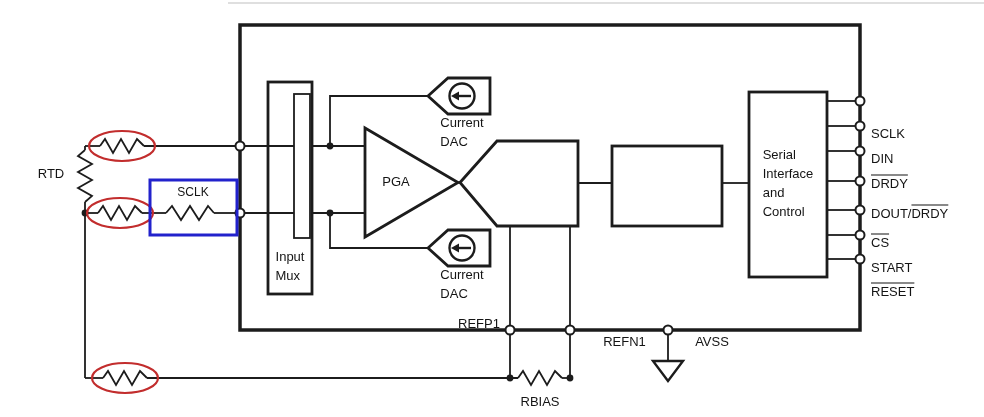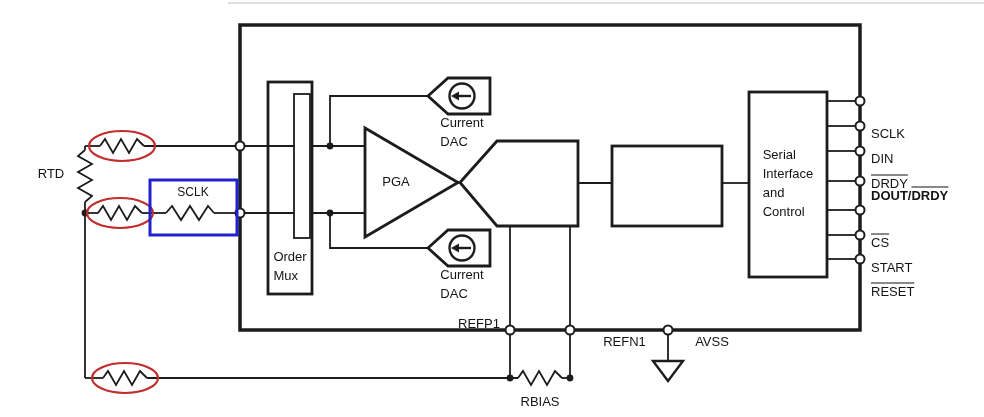--- a/index.html
+++ b/index.html
@@ -136,36 +136,36 @@
     <g fill="none" stroke="#c22d2d" stroke-width="2.2">
       <ellipse cx="122" cy="146" rx="33" ry="15"></ellipse>
       <ellipse cx="120" cy="213" rx="33" ry="15"></ellipse>
       <ellipse cx="125" cy="378" rx="33" ry="15"></ellipse>
     </g>
     <rect x="150" y="180" width="87" height="55" fill="none" stroke="#2222cc" stroke-width="3"></rect>
   </svg>
 
   <div class="lbl" style="left:51px;  top:174px;">RTD</div>
   <div class="lbl small" style="left:193px; top:193px;">SCLK</div>
-  <div class="lbl" style="left:290px; top:267px;">Order
+  <div class="lbl" style="left:290px; top:267px;">Input
 Mux</div>
   <div class="lbl" style="left:396px; top:182px;">PGA</div>
   <div class="lbl" style="left:462px; top:133px;">Current
 DAC</div>
   <div class="lbl" style="left:462px; top:285px;">Current
 DAC</div>
   <div class="lbl" style="left:788px; top:184px;">Serial
 Interface
 and
 Control</div>
 
   <div class="pin-label" style="left:871px; top:101px;"><span>SCLK</span><span class="ov"></span></div>
   <div class="pin-label" style="left:871px; top:126px;"><span>DIN</span><span class="ov"></span></div>
   <div class="pin-label" style="left:871px; top:151px;"><span></span><span class="ov">DRDY</span></div>
-  <div class="pin-label" style="left:871px; top:163px;font-weight:bold;"><span>DOUT/</span><span class="ov">DRDY</span></div>
+  <div class="pin-label" style="left:871px; top:181px;"><span>DOUT/</span><span class="ov">DRDY</span></div>
   <div class="pin-label" style="left:871px; top:210px;"><span></span><span class="ov">CS</span></div>
   <div class="pin-label" style="left:871px; top:235px;"><span>START</span><span class="ov"></span></div>
   <div class="pin-label" style="left:871px; top:259px;"><span></span><span class="ov">RESET</span></div>
 
   <div class="lbl" style="left:479px; top:324px;">REFP1</div>
   <div class="lbl" style="left:603px; top:342px;padding-left:43px;">REFN1</div>
   <div class="lbl" style="left:712px; top:342px;">AVSS</div>
   <div class="lbl" style="left:540px; top:402px;">RBIAS</div>
 
 </div>

